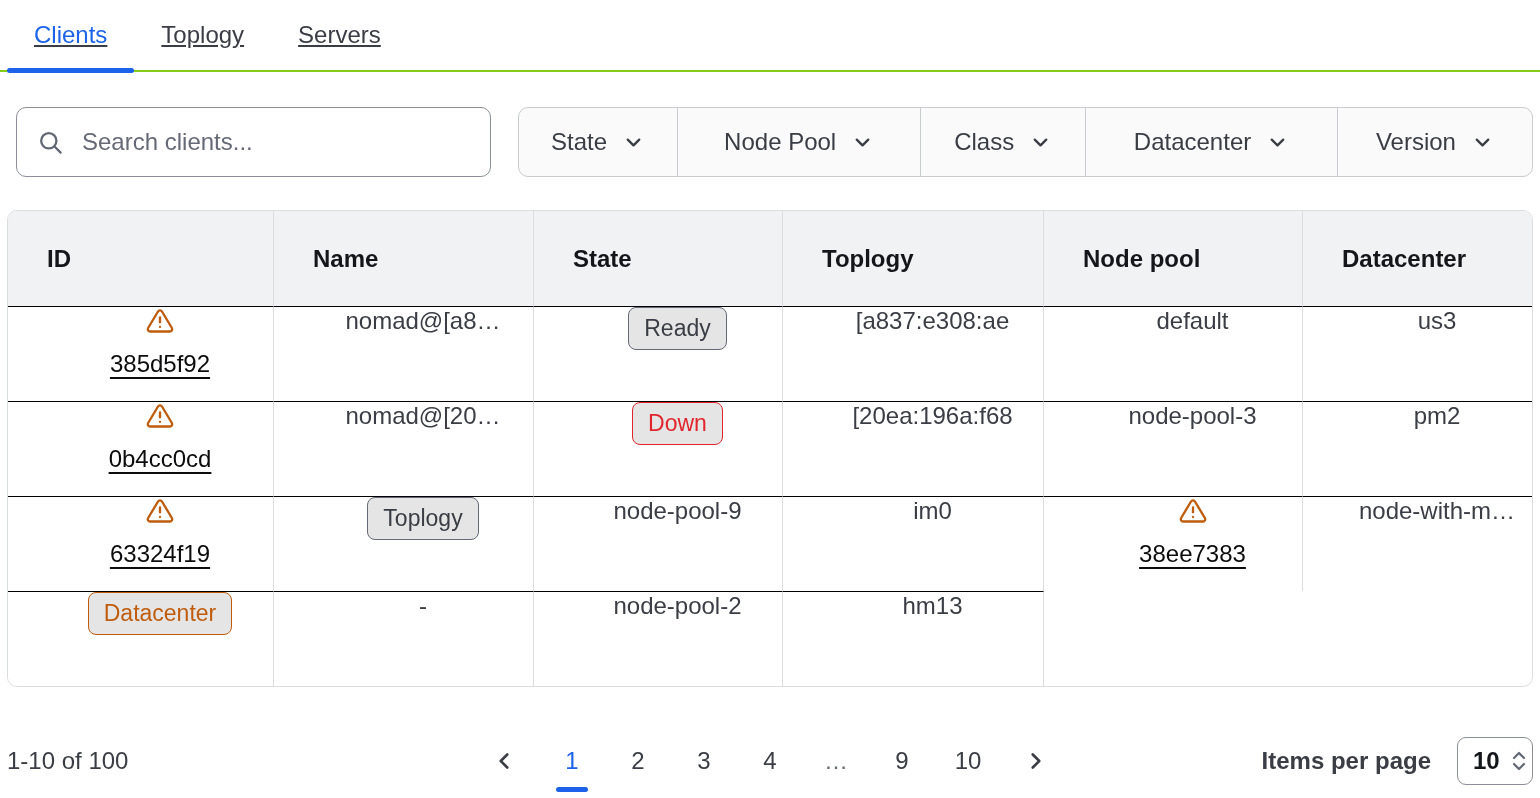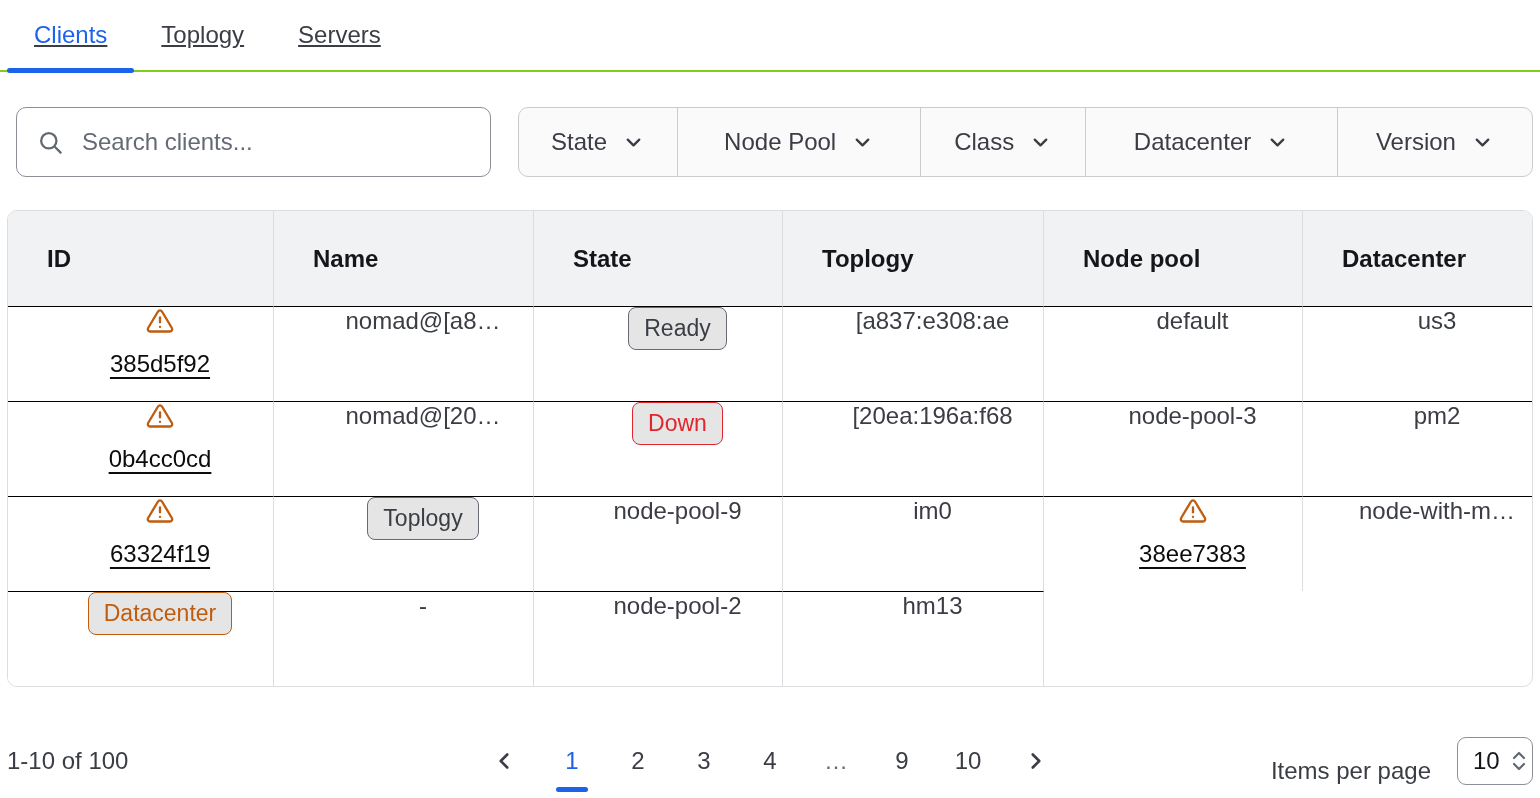--- a/index.html
+++ b/index.html
@@ -122,21 +122,21 @@
     content: ""; position: absolute; left: 2px; right: 2px; bottom: -17px;
     height: 5px; background: #1C63E9; border-radius: 3px;
   }
   .page-ellipsis { cursor: default; color: #656A76; }
   .page-nav {
     display: flex; align-items: center; justify-content: center;
     width: 40px; height: 40px; cursor: pointer;
   }
   .items-per-page {
     margin-left: auto;
-    display: flex; align-items: flex-end; gap: 26px;
+    display: flex; align-items: center; gap: 26px; font-weight: bold;
   }
   .ipp-label { font-size: 24px; color: #3B3D45; }
   .ipp-select {
     display: flex; align-items: center; gap: 9px;
     width: 76px; height: 48px;
     padding: 0 9px 0 15px;
     border: 1.5px solid #8C9096; border-radius: 9px;
     background: #fff; cursor: pointer;
     font-size: 24px; color: #15161A;
   }

